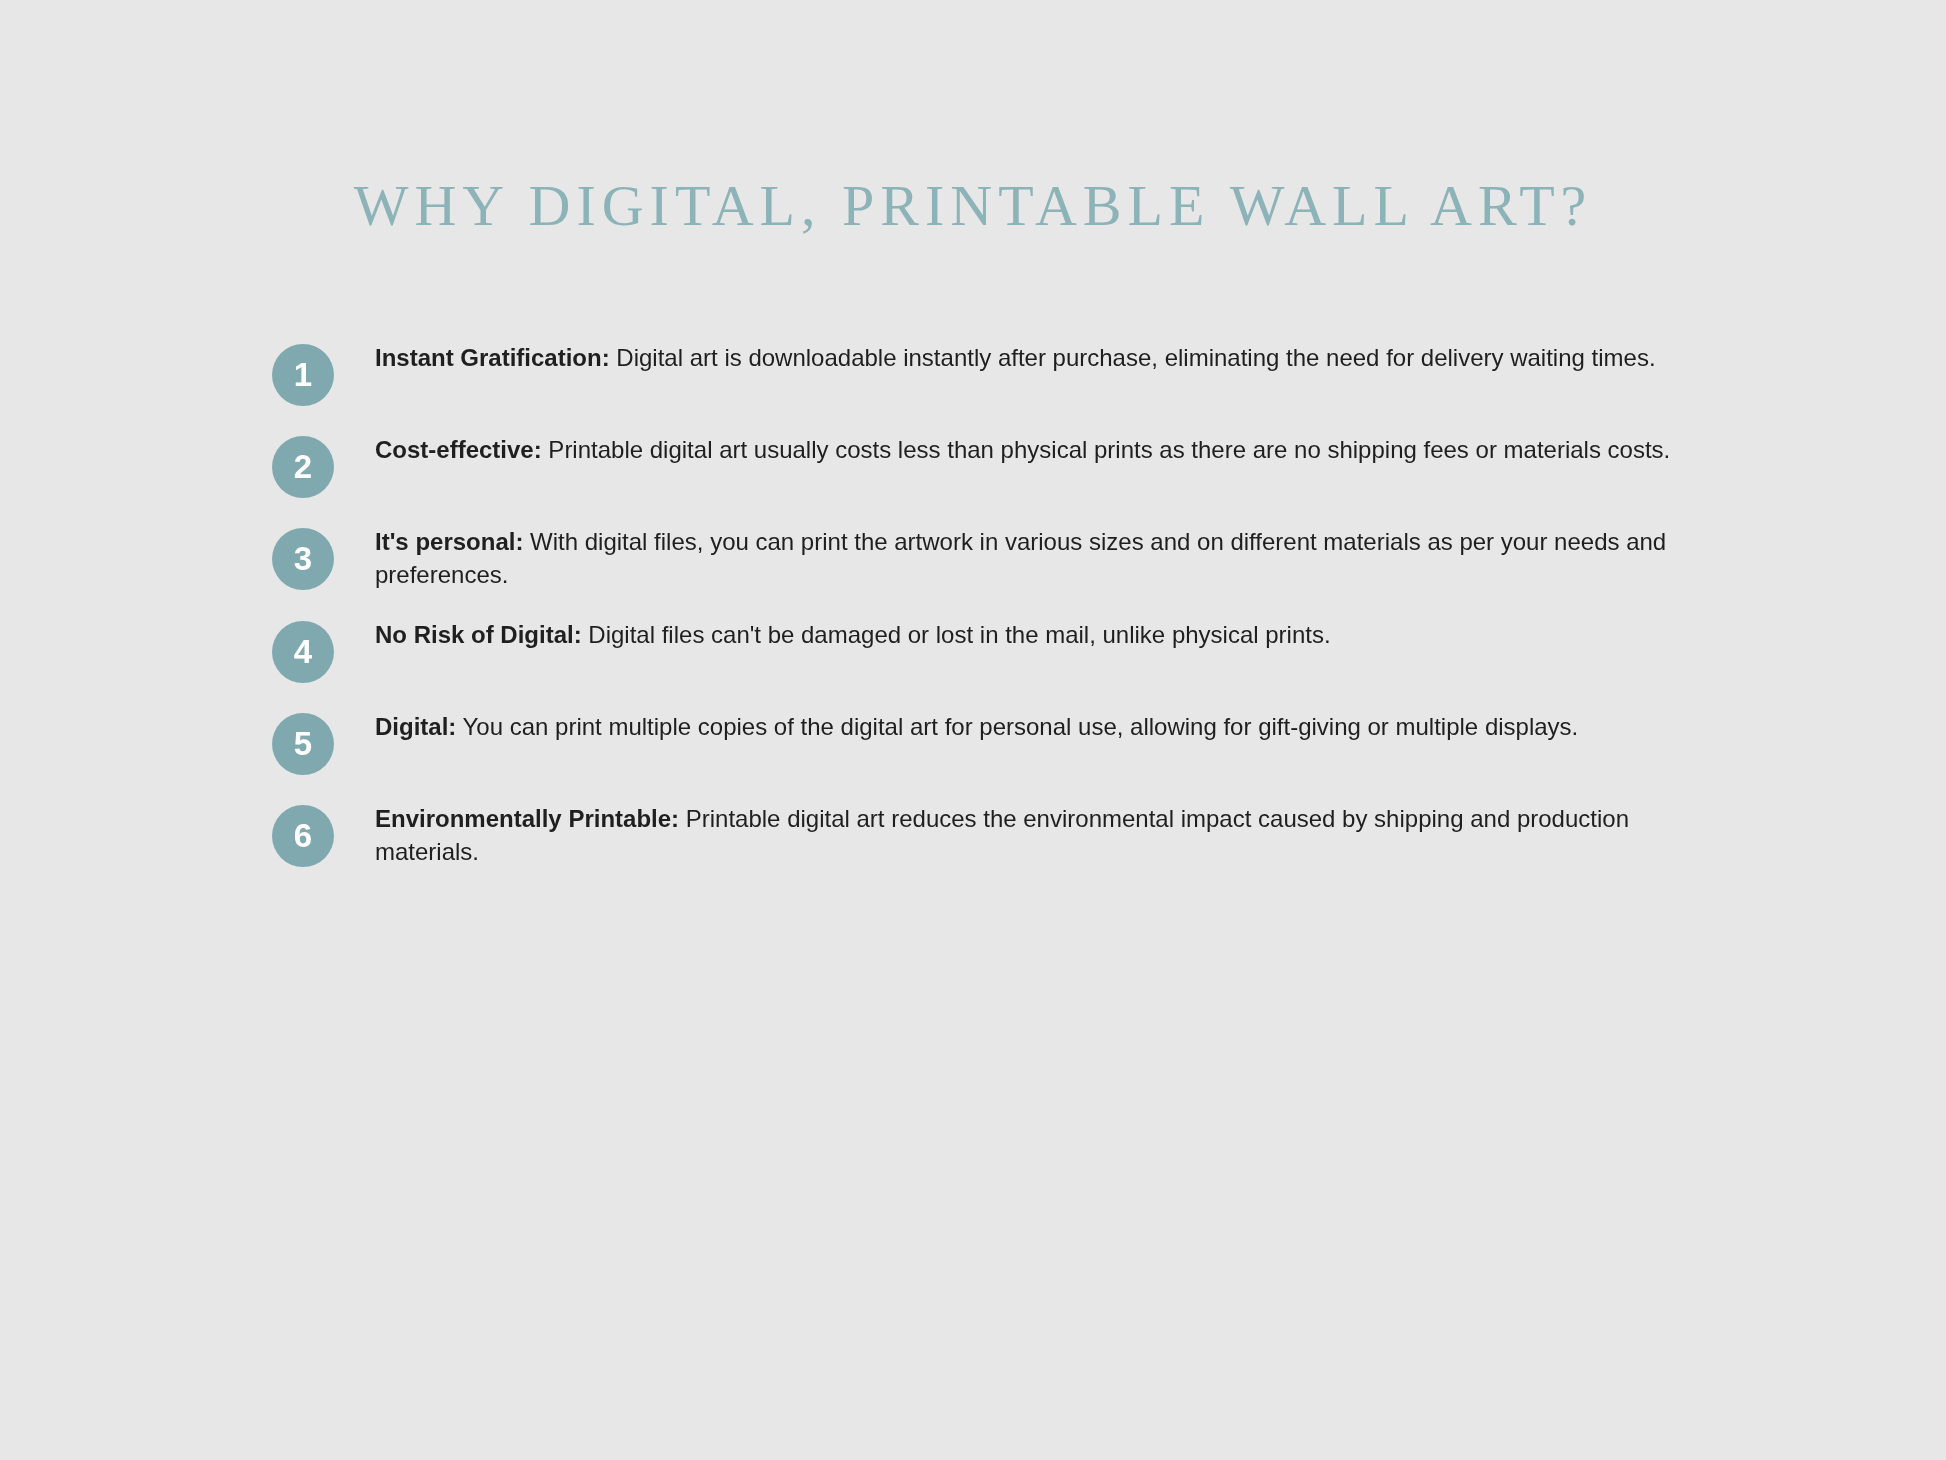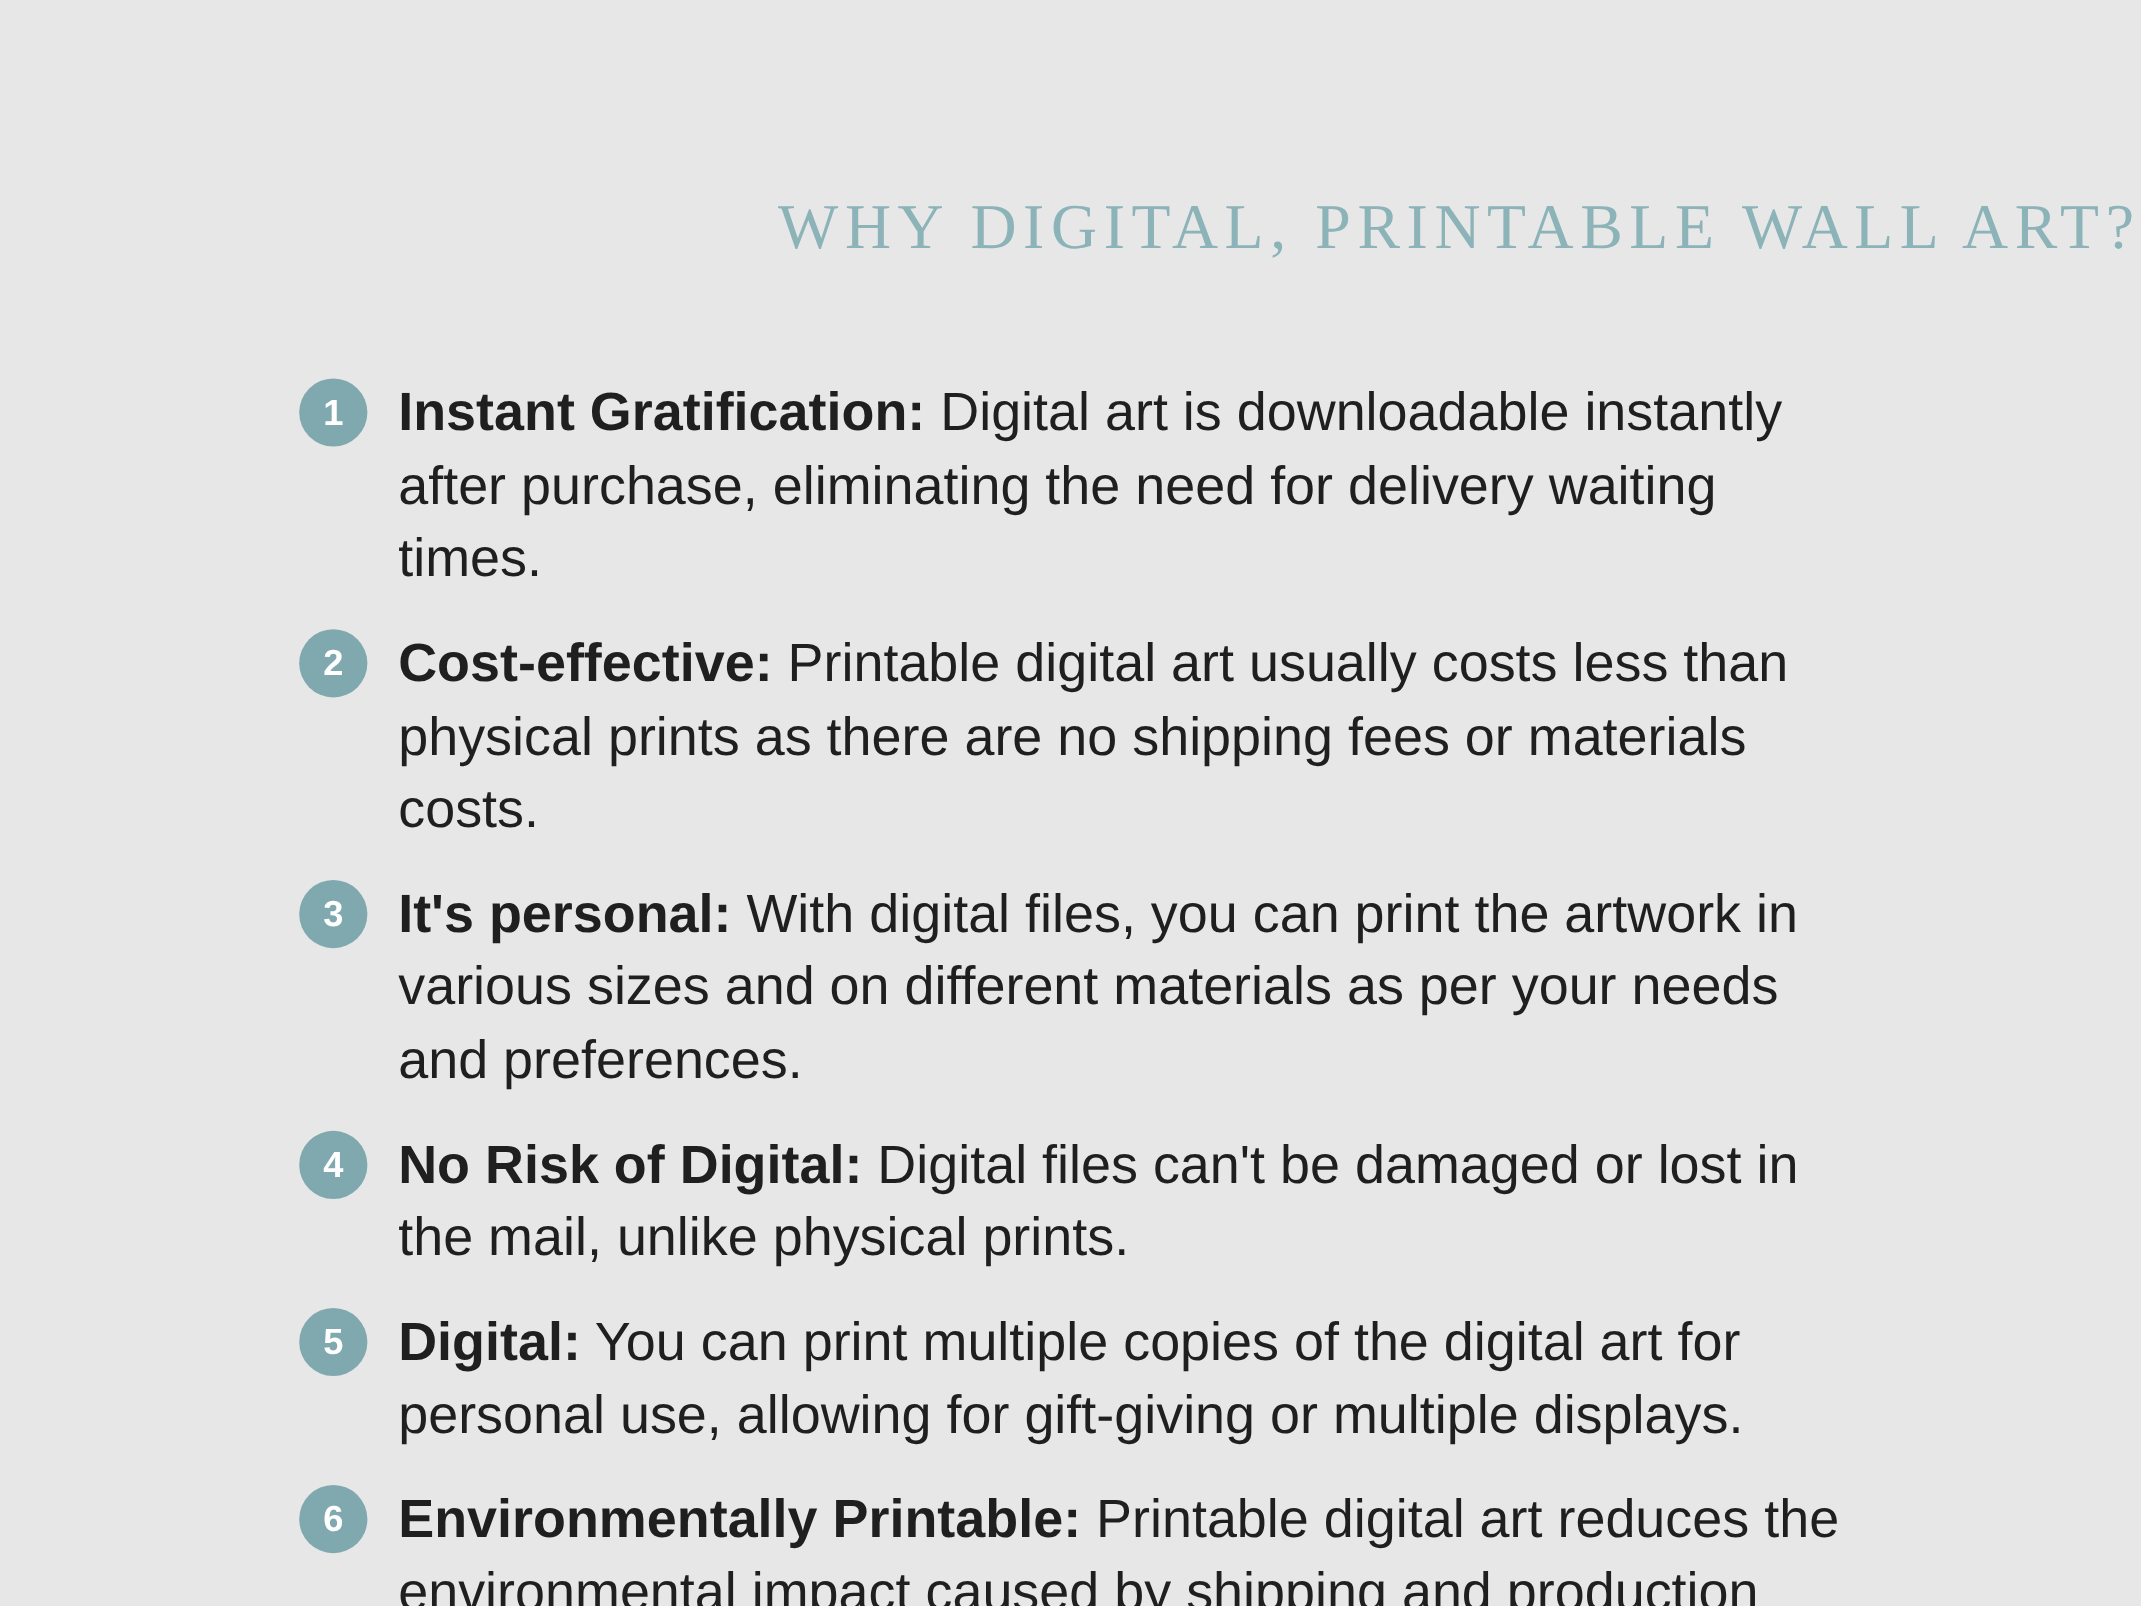--- a/index.html
+++ b/index.html
@@ -18,21 +18,21 @@
     width: 1946px;
     height: 1460px;
     background: #e7e7e7;
     box-sizing: border-box;
   }
   .title {
     position: absolute;
     left: 0;
     top: 172px;
     width: 1946px;
-    text-align: right;
+    text-align: center;
     font-family: "Liberation Serif", serif;
     font-size: 58px;
     letter-spacing: 6px;
     color: #8cb3b8;
     font-weight: 400;
     white-space: nowrap;
   }
   .list {
     position: absolute;
     left: 272px;
@@ -53,22 +53,22 @@
     color: #ffffff;
     font-size: 33px;
     font-weight: 700;
     display: flex;
     align-items: center;
     justify-content: center;
     margin-top: 2px;
     font-family: "Liberation Sans", sans-serif;
   }
   .text {
-    margin-left: 28px;
-    font-size: 49px;
+    margin-left: 41px;
+    font-size: 24px;
     line-height: 1.36;
     color: #1f1f1f;
     font-family: "Liberation Sans", sans-serif;
     max-width: 1320px;
   }
   .text .lead {
     font-weight: 700;
   }
 </style>
 </head>

